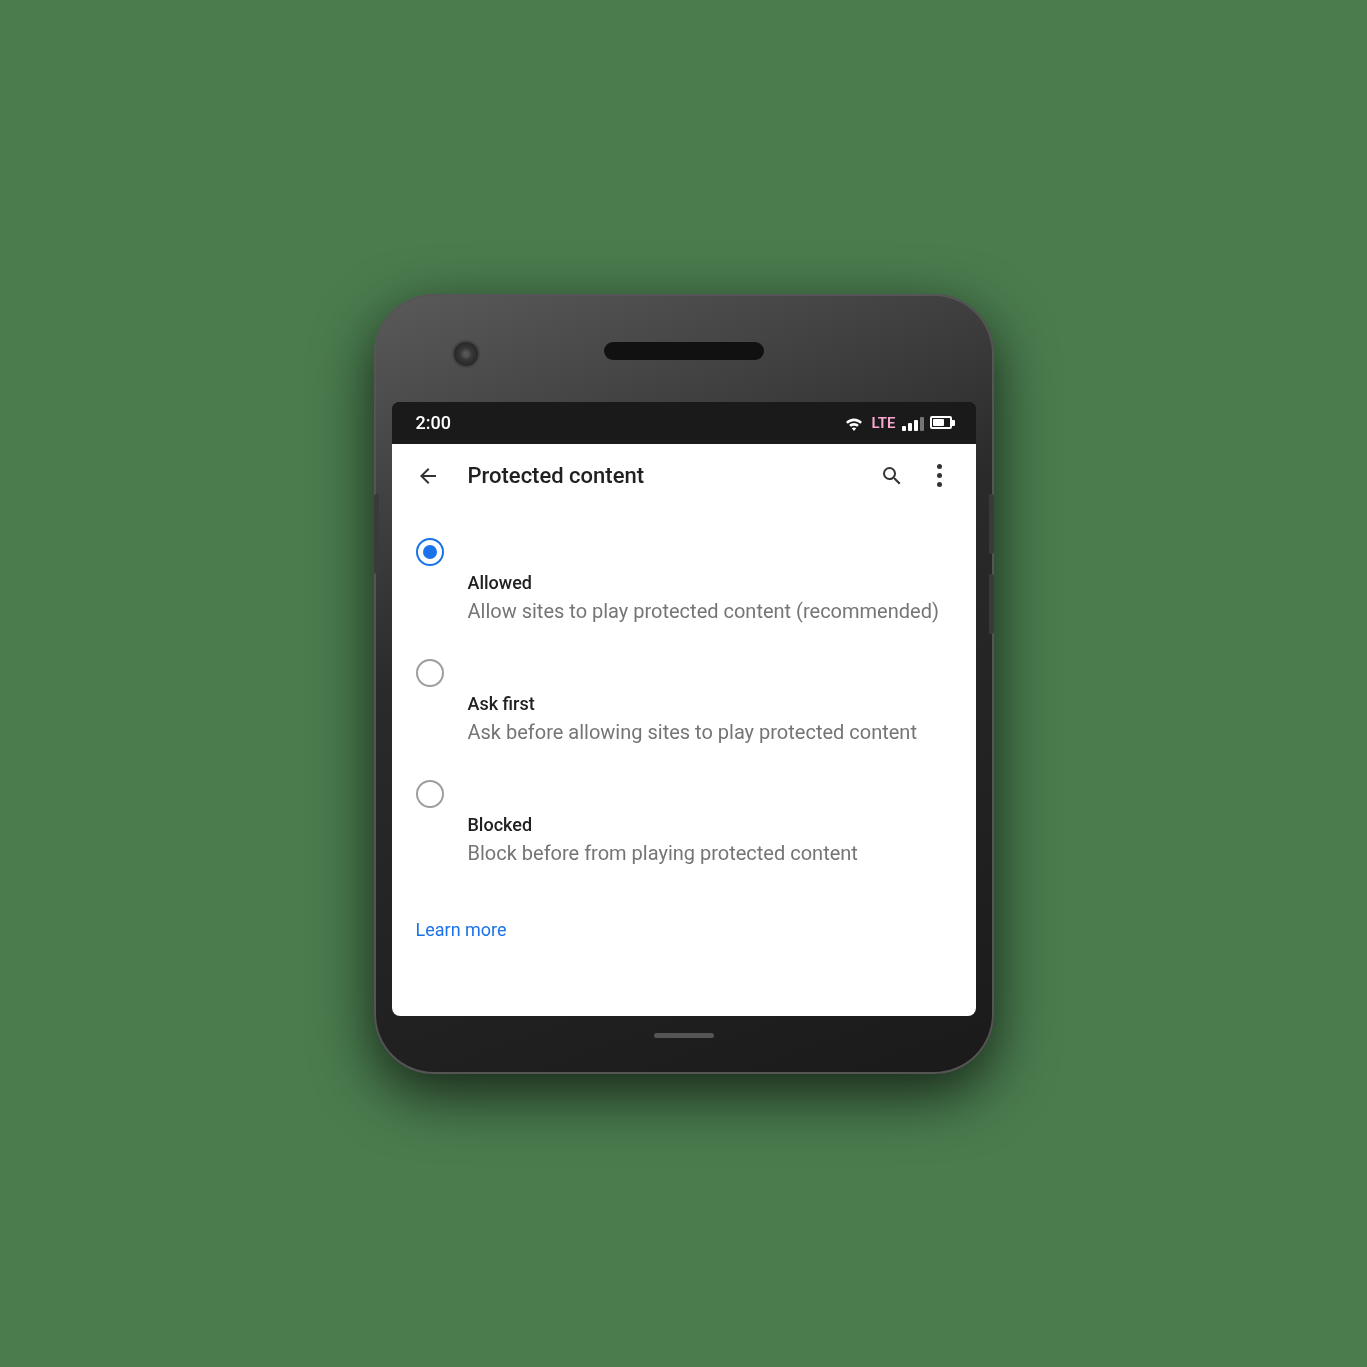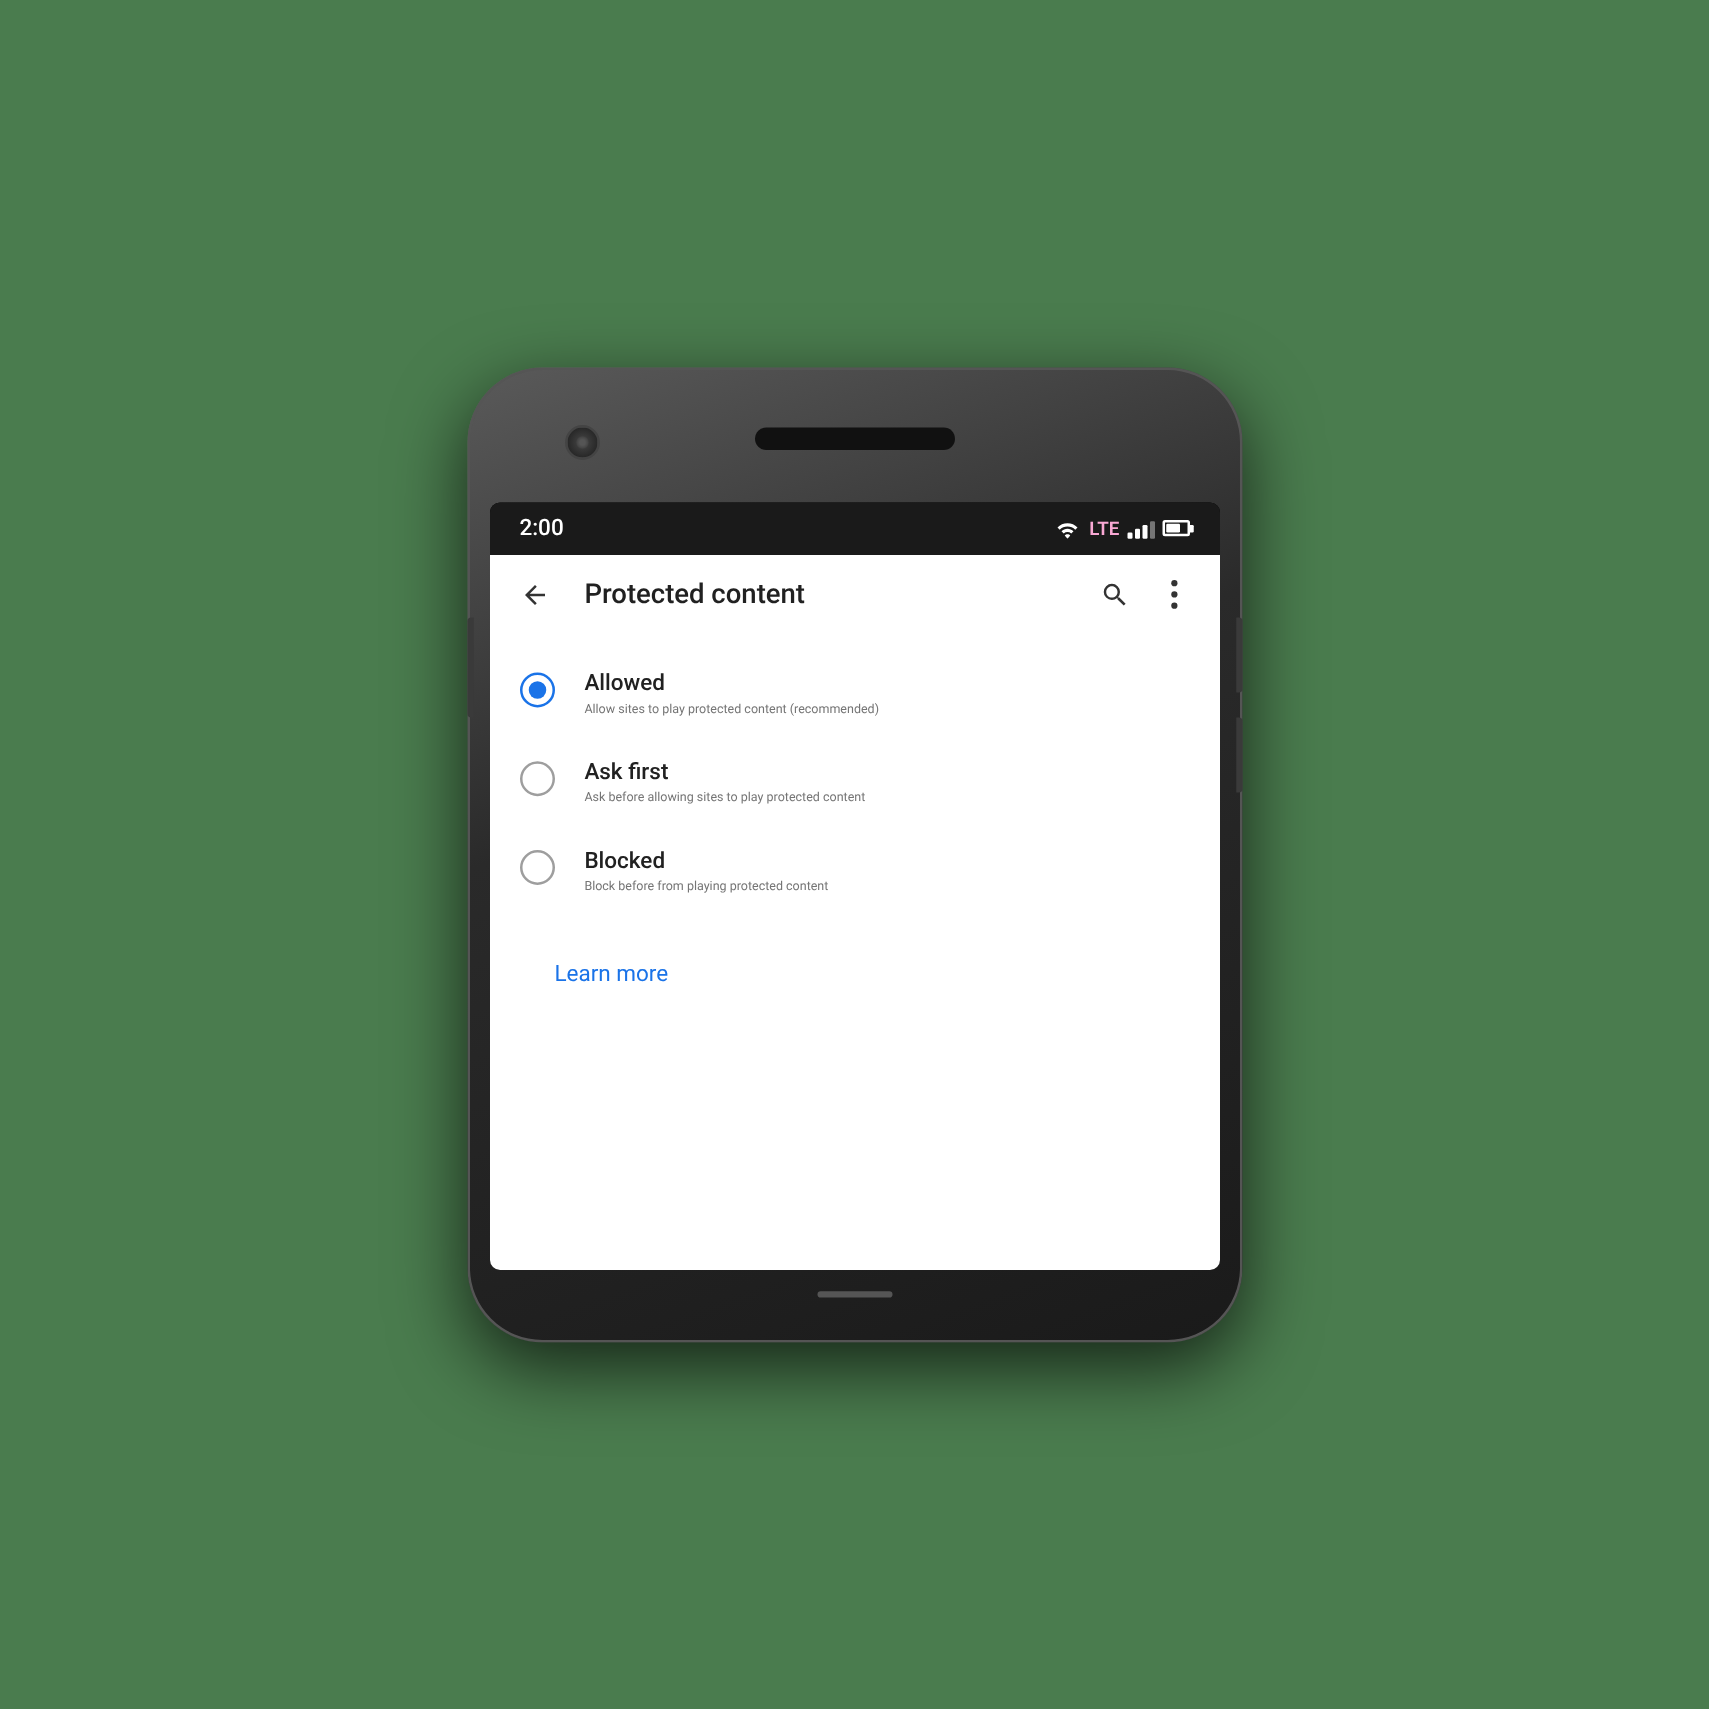--- a/index.html
+++ b/index.html
@@ -258,32 +258,32 @@
     .option-text {
       display: flex;
       flex-direction: column;
       gap: 4px;
     }
 
     .option-title {
       font-size: 18px;
       font-weight: 500;
       color: #212121;
+      margin-top: 36px;
     }
 
     .option-desc {
-      font-size: 10px;
+      font-size: 20px;
       color: #757575;
       line-height: 1.4;
     }
 
     .learn-more-section {
       padding: 16px 24px;
       margin-top: 8px;
-      margin-left: 28px;
     }
 
     .learn-more-link {
       font-size: 18px;
       color: #1a73e8;
       font-weight: 400;
       cursor: pointer;
       text-decoration: none;
     }
 

